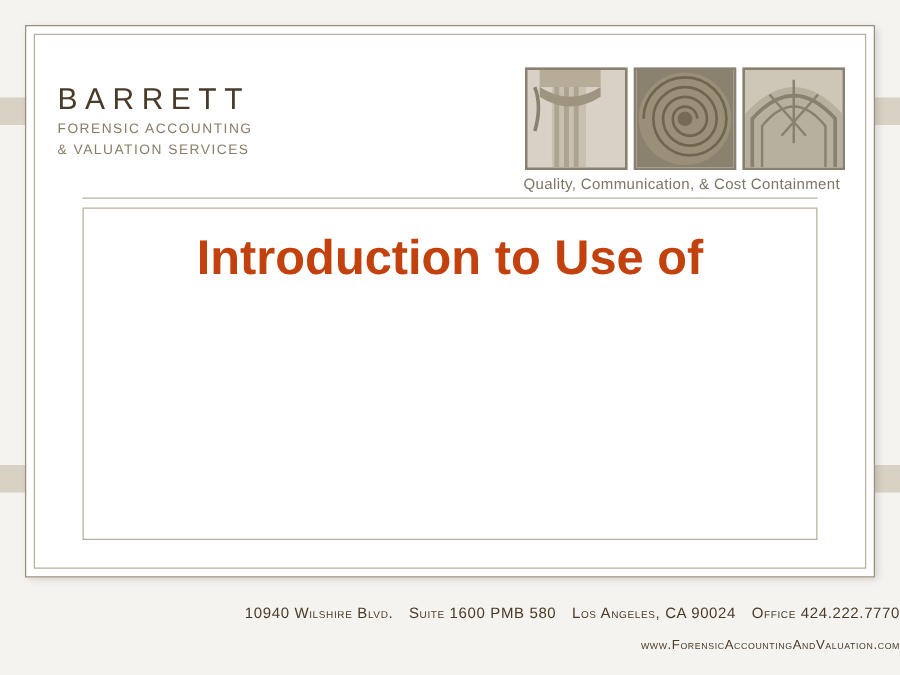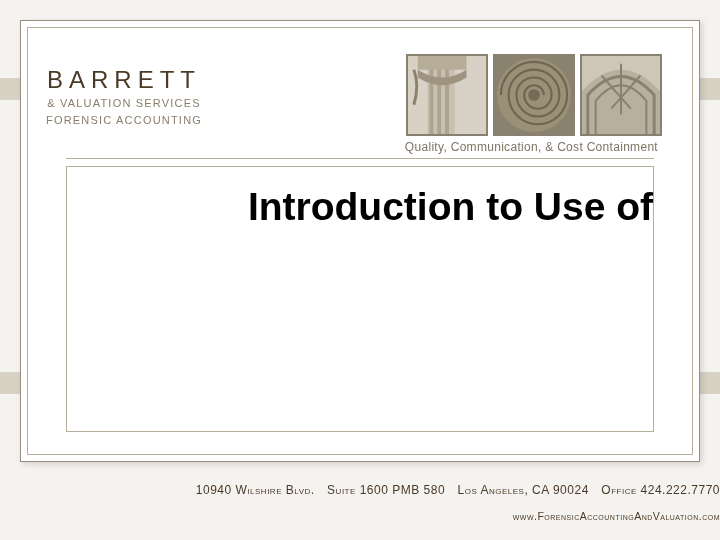--- a/index.html
+++ b/index.html
@@ -26,23 +26,22 @@
     top: 6px;
     left: 6px;
     right: 6px;
     bottom: 6px;
     border: 1px solid #b8ae9d;
   }
   .header {
     position: absolute;
     top: 20px;
     left: 0;
-    right: 22px;
+    right: 8px;
     height: 102px;
-    text-align: center;
   }
   .brand-block {
     position: absolute;
     left: 18px;
     top: 18px;
     font-family: 'Trebuchet MS', Arial, sans-serif;
   }
   .brand-name {
     font-size: 24px;
     letter-spacing: 6px;
@@ -93,25 +92,25 @@
   .content-frame {
     position: absolute;
     top: 138px;
     left: 38px;
     right: 38px;
     bottom: 22px;
     border: 1px solid #b8ae9d;
     background: #ffffff;
   }
   .title {
-    text-align: right;
+    text-align: center;
     font-family: 'Century Gothic', 'Trebuchet MS', Arial, sans-serif;
     font-size: 39px;
     font-weight: bold;
-    color: #000000;
+    color: #c2410c;
     line-height: 1.15;
     padding-top: 18px;
   }
   .side-band-left, .side-band-right {
     position: absolute;
     height: 22px;
     background: #d8d2c4;
   }
   .side-band-left.top { top: 78px; left: 0; width: 20px; }
   .side-band-right.top { top: 78px; right: 0; width: 20px; }
@@ -145,22 +144,22 @@
 <div class="side-band-right top"></div>
 <div class="side-band-left bot"></div>
 <div class="side-band-right bot"></div>
 
 <div class="outer-frame">
   <div class="inner-frame">
 
     <div class="header">
       <div class="brand-block">
         <div class="brand-name">BARRETT</div>
+        <div class="brand-sub">FORENSIC ACCOUNTING</div>
         <div class="brand-sub">&amp; VALUATION SERVICES</div>
-        <div class="brand-sub">FORENSIC ACCOUNTING</div>
       </div>
 
       <div class="photo-strip">
         <div class="photo">
           <svg viewBox="0 0 80 80">
             <rect width="80" height="80" fill="#d8d2c6"></rect>
             <rect x="20" y="0" width="28" height="80" fill="#c8c0b0"></rect>
             <rect x="22" y="0" width="4" height="80" fill="#ada38e"></rect>
             <rect x="30" y="0" width="4" height="80" fill="#ada38e"></rect>
             <rect x="38" y="0" width="4" height="80" fill="#ada38e"></rect>

